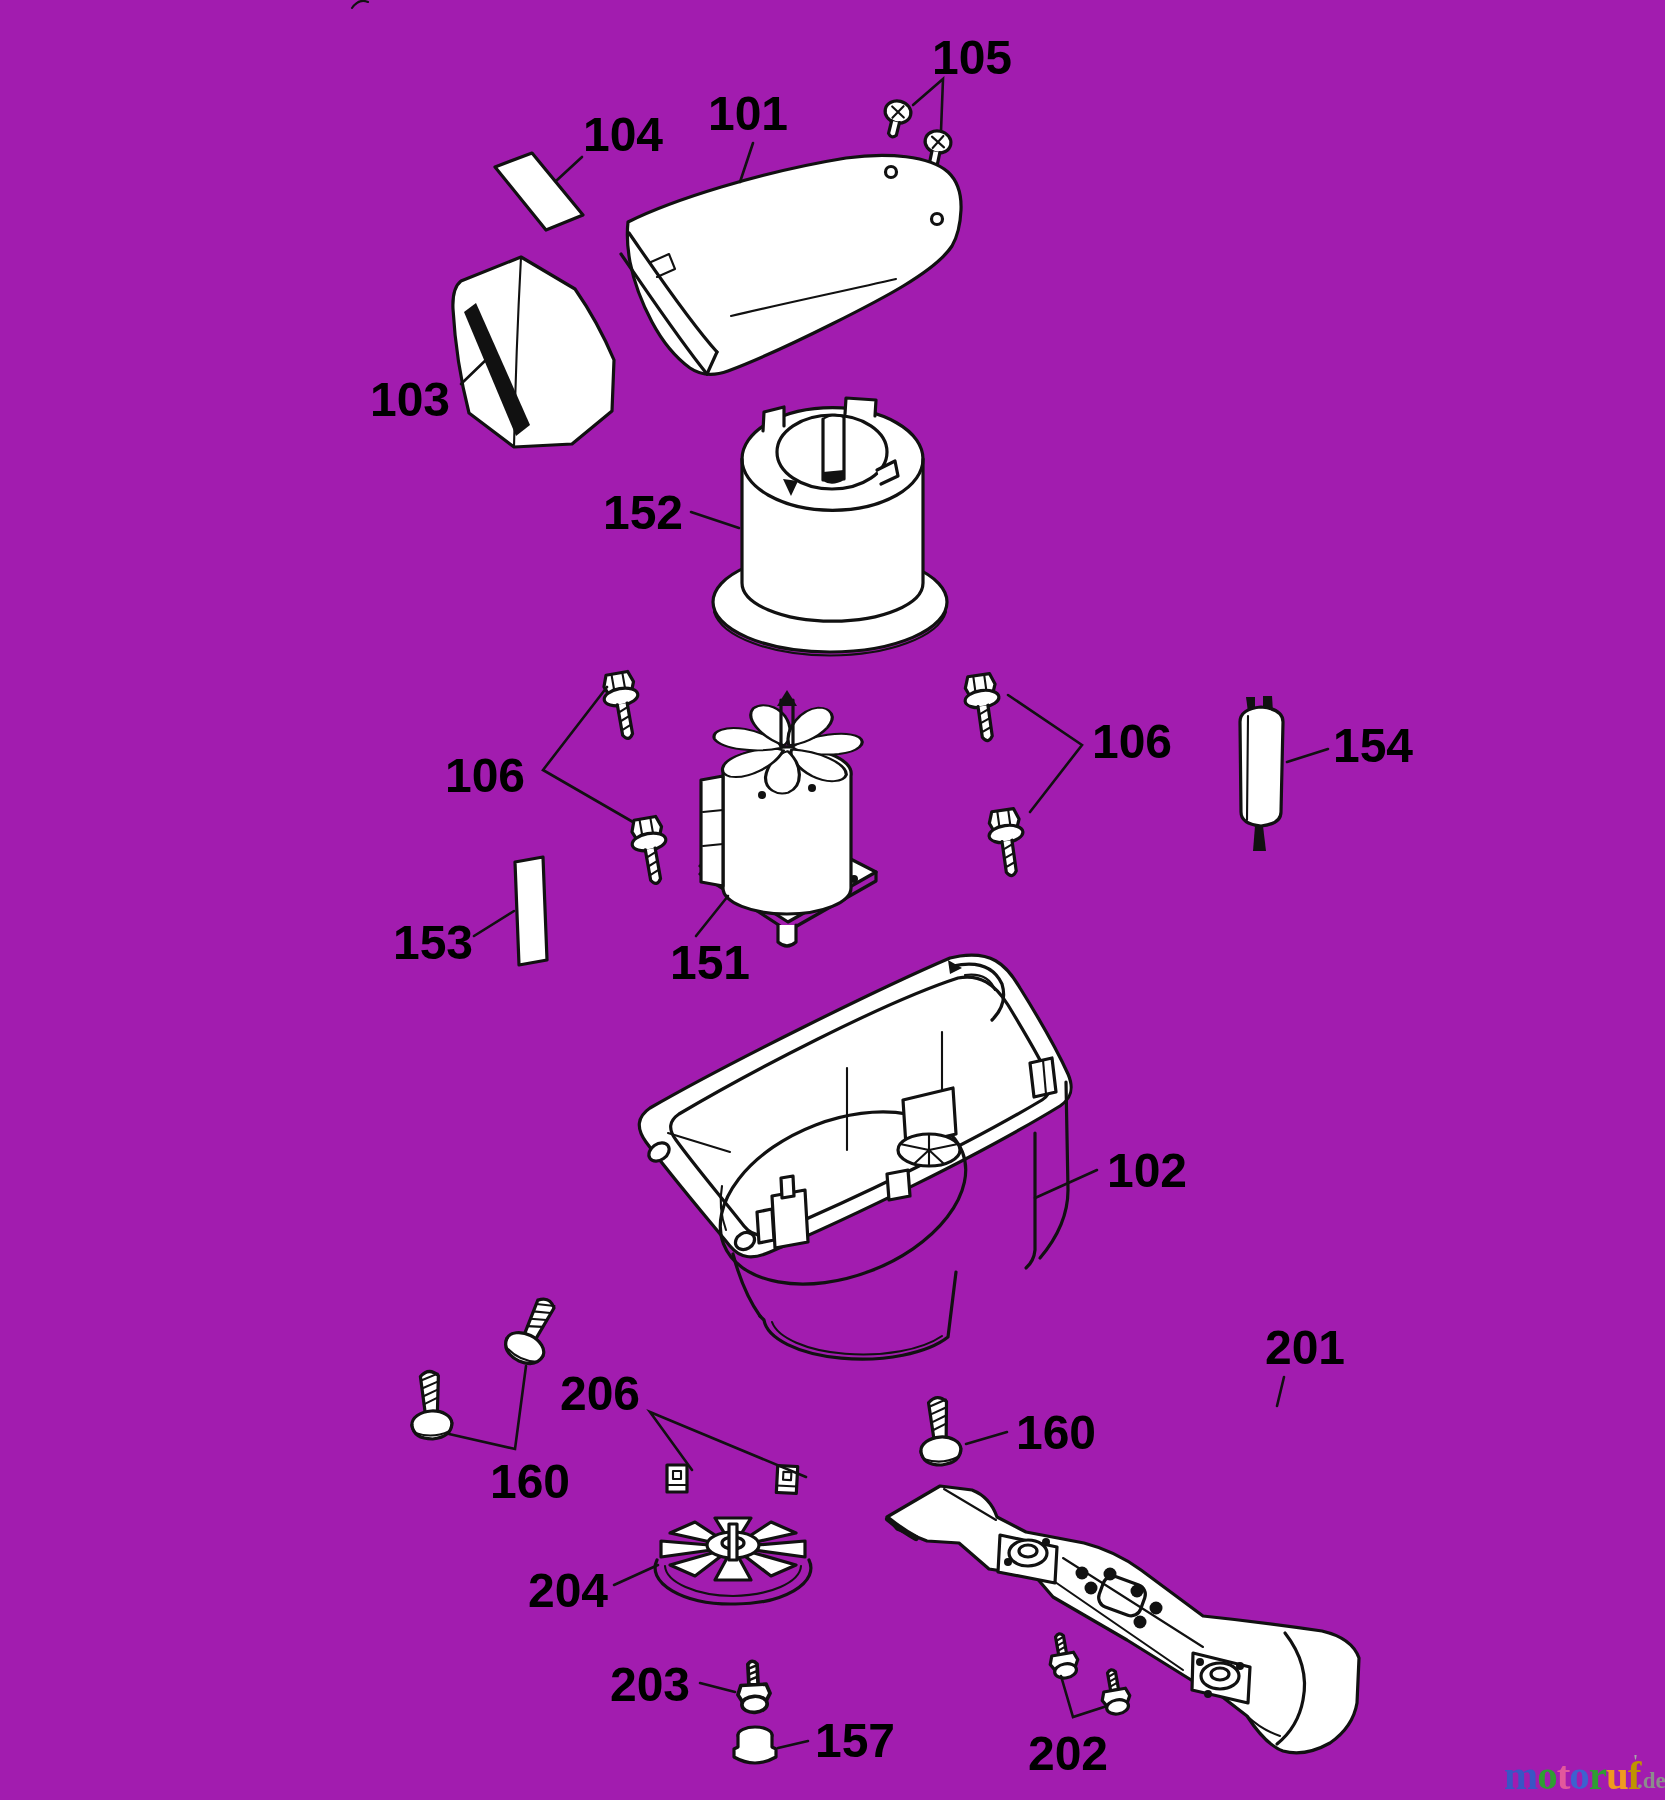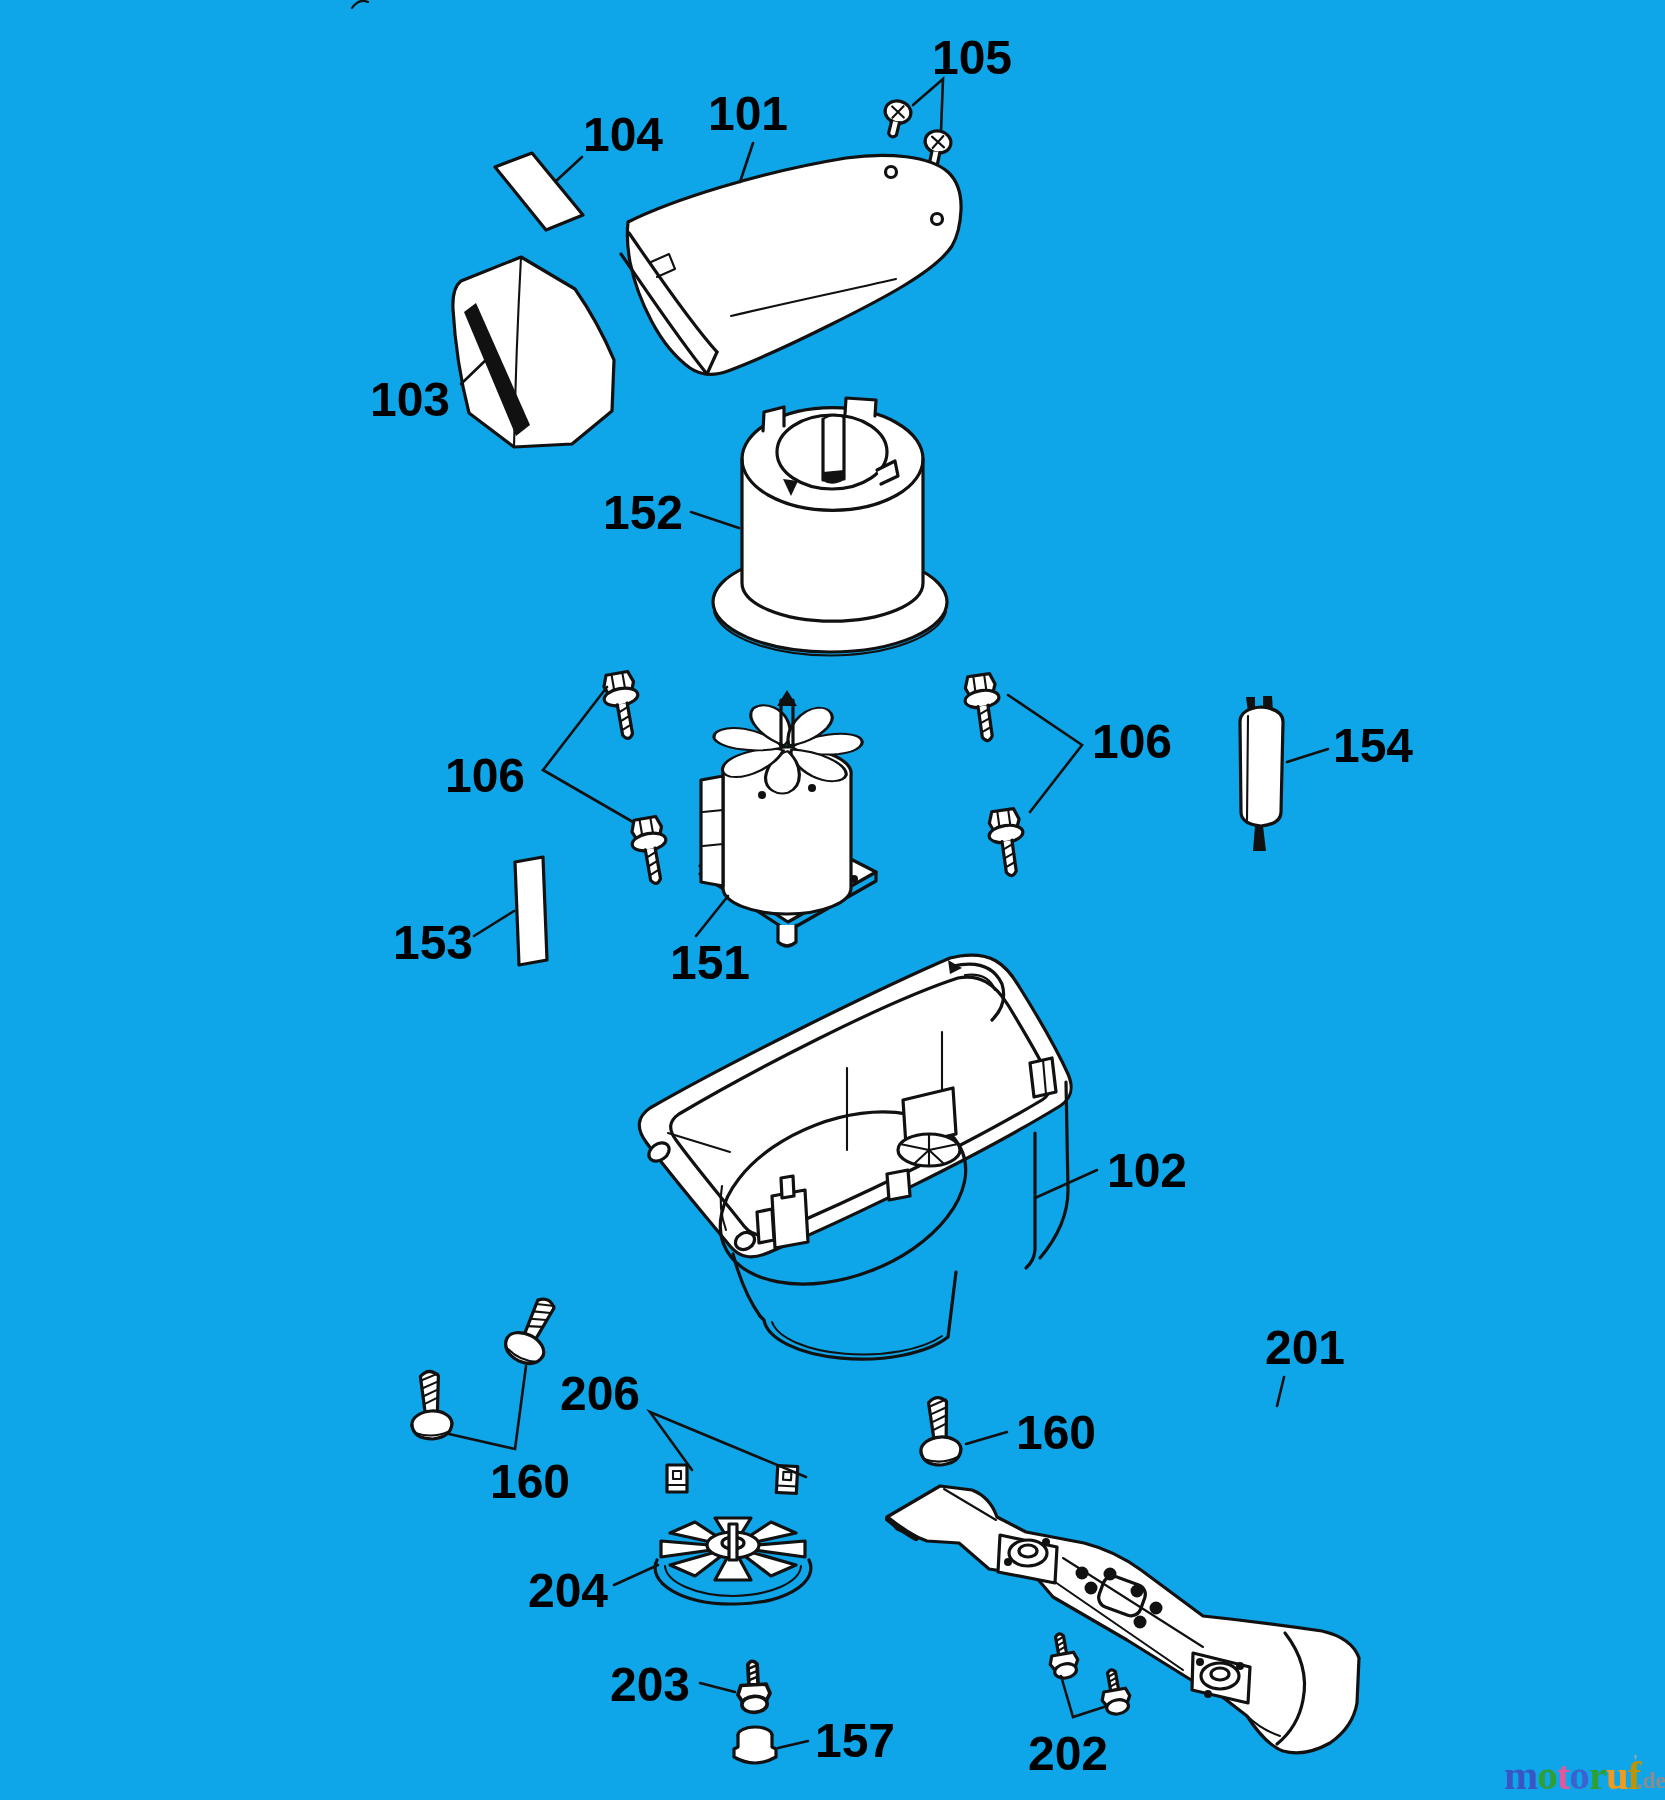--- a/index.html
+++ b/index.html
@@ -1,16 +1,16 @@
 <!DOCTYPE html>
 <html><head>
 <meta charset="utf-8">
 <style>
   html,body{margin:0;padding:0;background:#ffffff;}
-  .stage{width:1665px;height:1800px;position:relative;background:#0ea5e9;overflow:hidden;}
+  .stage{width:1665px;height:1800px;position:relative;background:#a21caf;overflow:hidden;}
   svg{display:block;}
   .ln{fill:none;stroke:#111;stroke-width:3.2;stroke-linecap:round;stroke-linejoin:round;}
   .thin{stroke-width:2.1;}
   .thick{stroke-width:6;}
   .fw{fill:#ffffff;}
   .fb{fill:#111;stroke:none;}
   .leader{fill:none;stroke:#111;stroke-width:2.6;stroke-linecap:round;}
   .callout{font-family:"Liberation Sans",sans-serif;font-weight:700;font-size:48px;fill:#000;}
   .wm{font-family:"Liberation Serif",serif;font-weight:700;font-size:41px;letter-spacing:-1px;}
   .wm-de{font-family:"Liberation Serif",serif;font-weight:700;font-size:23px;fill:#8c8c8c;}

